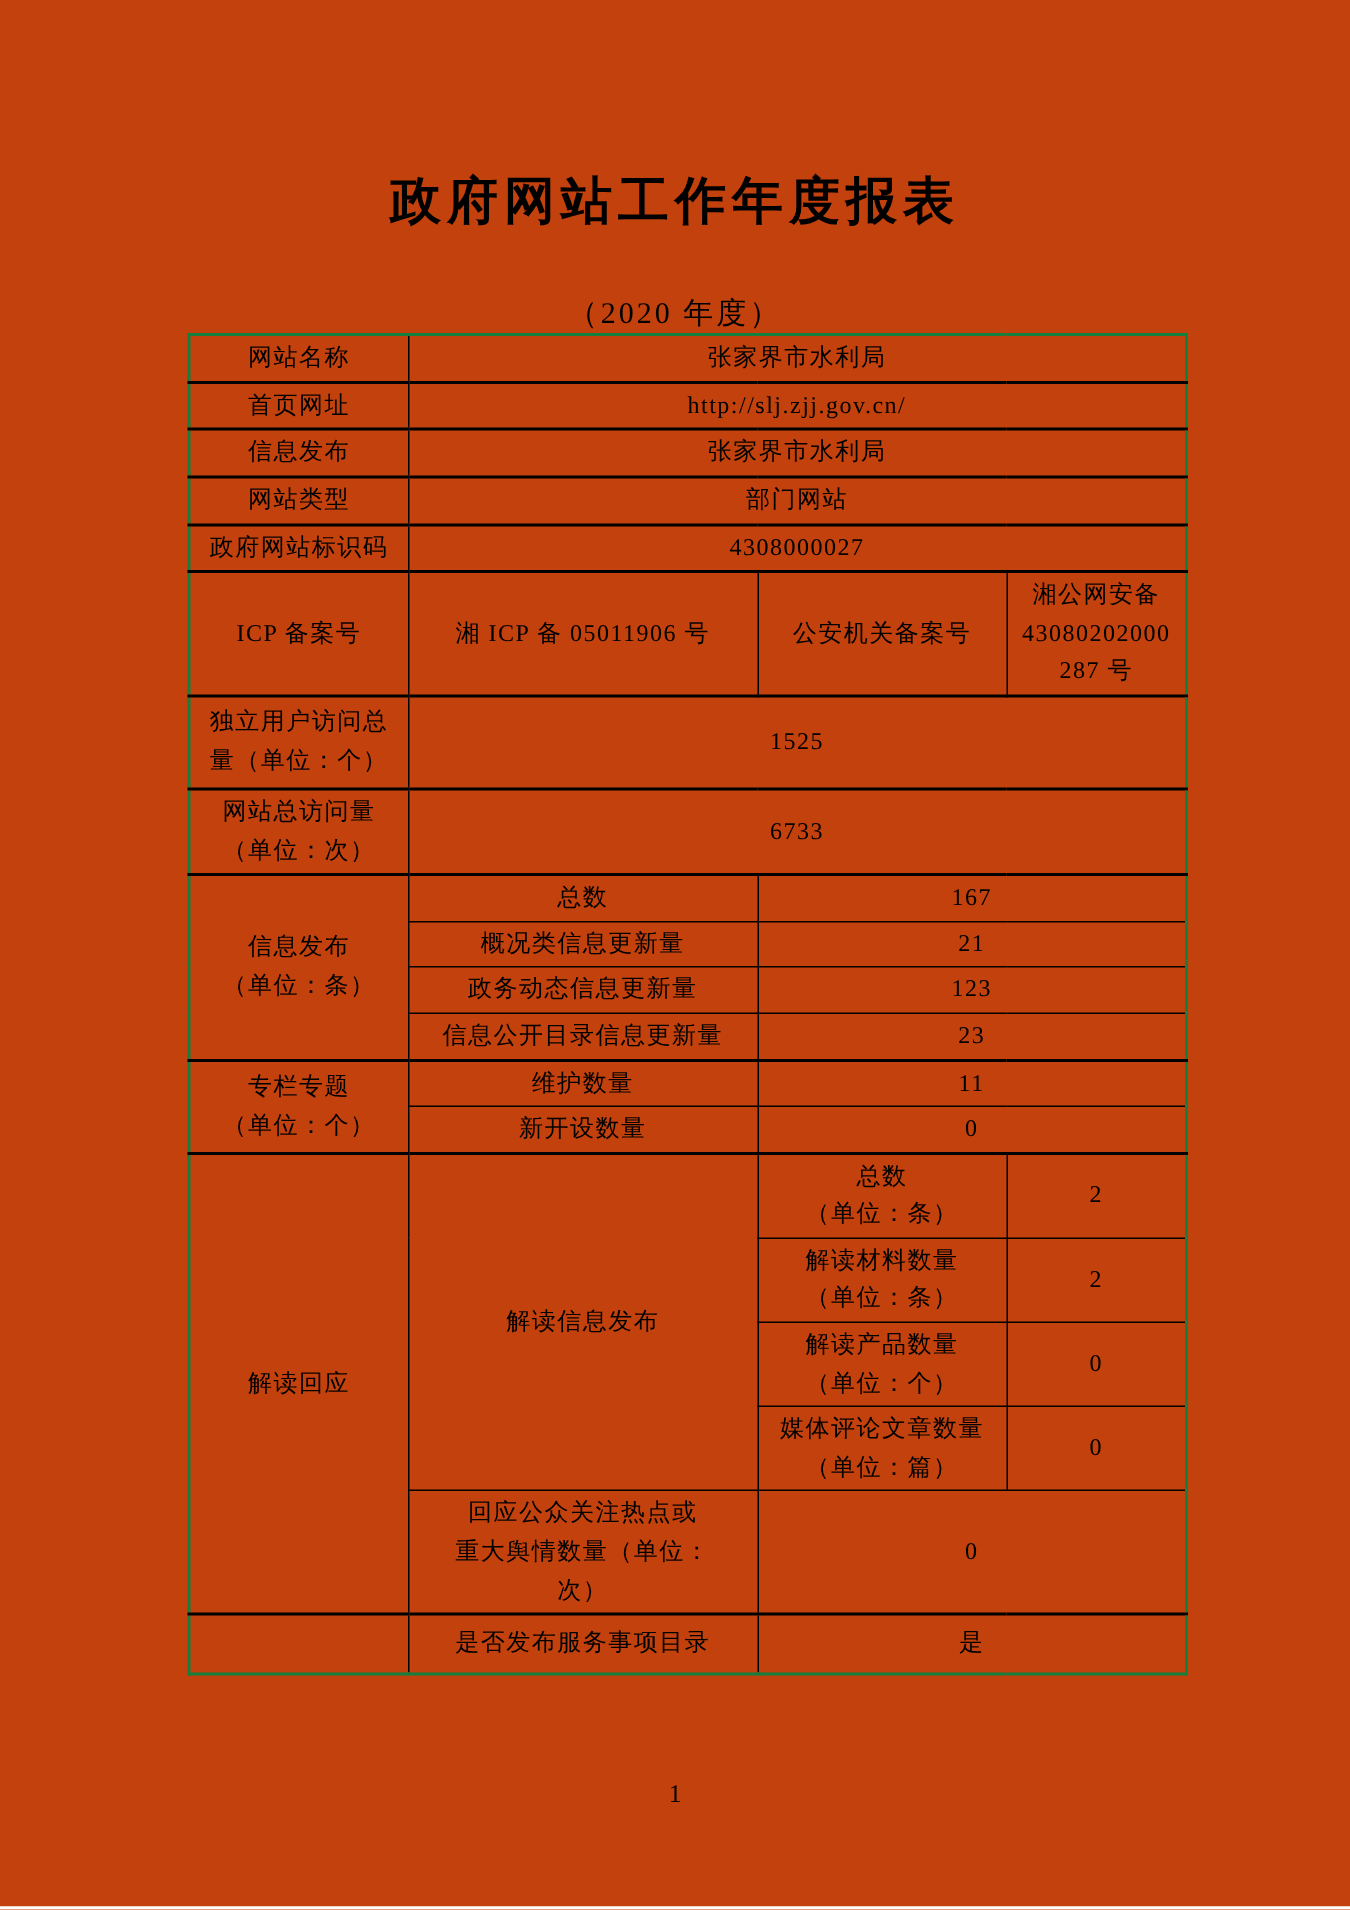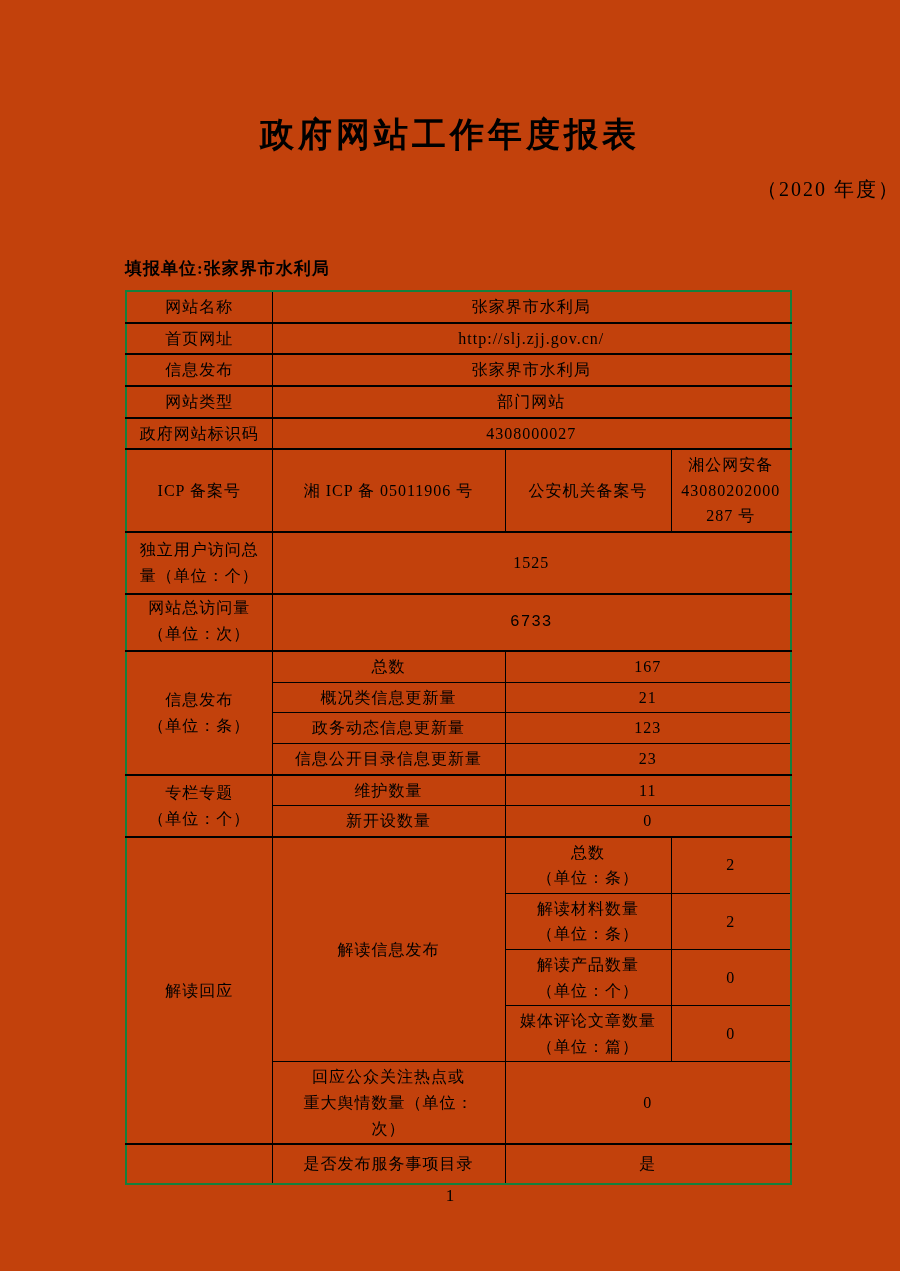--- a/index.html
+++ b/index.html
@@ -19,22 +19,22 @@
   .doc-title {
     padding-top: 112px;
     text-align: center;
     font-family: "Liberation Sans", sans-serif;
     font-weight: bold;
     font-size: 34px;
     letter-spacing: 4px;
     line-height: 1.3;
   }
   .doc-subtitle {
-    margin-top: 20px;
-    text-align: right;
+    margin-top: 39px;
+    text-align: center;
     font-size: 20px;
     letter-spacing: 2px;
   }
   .report-unit {
     margin: 54px 0 10px 125px;
     font-size: 17px;
     font-weight: bold;
     letter-spacing: 1px;
   }
   table.doc-table {
@@ -53,21 +53,21 @@
     padding: 2px 5px;
     line-height: 1.6;
     white-space: pre-line;
     word-break: break-all;
   }
   
   tr.sec td { border-top-width: 2px; text-align: center; }
   .r31 { height: 31px; }
   .r82 { height: 82px; }
   .r62 { height: 62px; }
-  .r53 { height: 53px; font-family: Liberation Mono, monospace; }
+  .r53 { height: 53px; }
   .r30 { height: 30px; }
   .r52 { height: 52px; }
   .r80 { height: 80px; }
   .r40 { height: 40px; border-radius: 11px; }
   .url { letter-spacing: 3px; }
   .page-number {
     position: absolute;
     left: 0;
     width: 900px;
     top: 1186px;
@@ -75,21 +75,20 @@
     font-size: 17px;
   }
 </style>
 </head>
 <body>
 
 <div class="sheet">
 
   <div class="doc-title">政府网站工作年度报表</div>
   <div class="doc-subtitle">（2020 年度）</div>
-  <div class="report-unit">填报单位:张家界市水利局</div>
 
   <table class="doc-table">
     <colgroup>
       <col style="width:146px">
       <col style="width:233px">
       <col style="width:166px">
       <col style="width:120px">
     </colgroup>
     <tbody>
       <tr class="r31">

